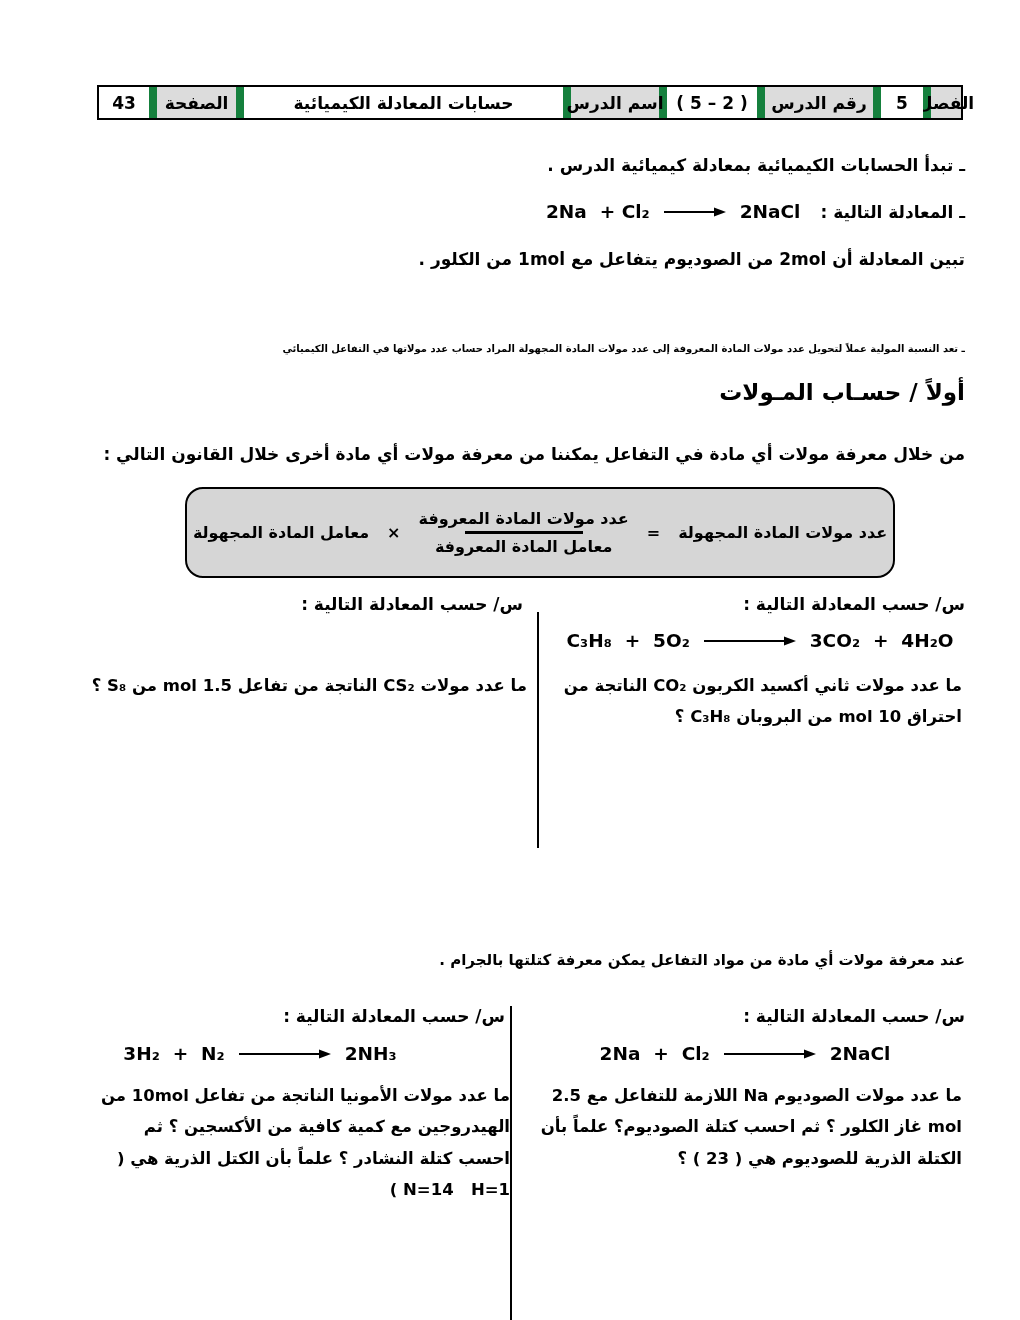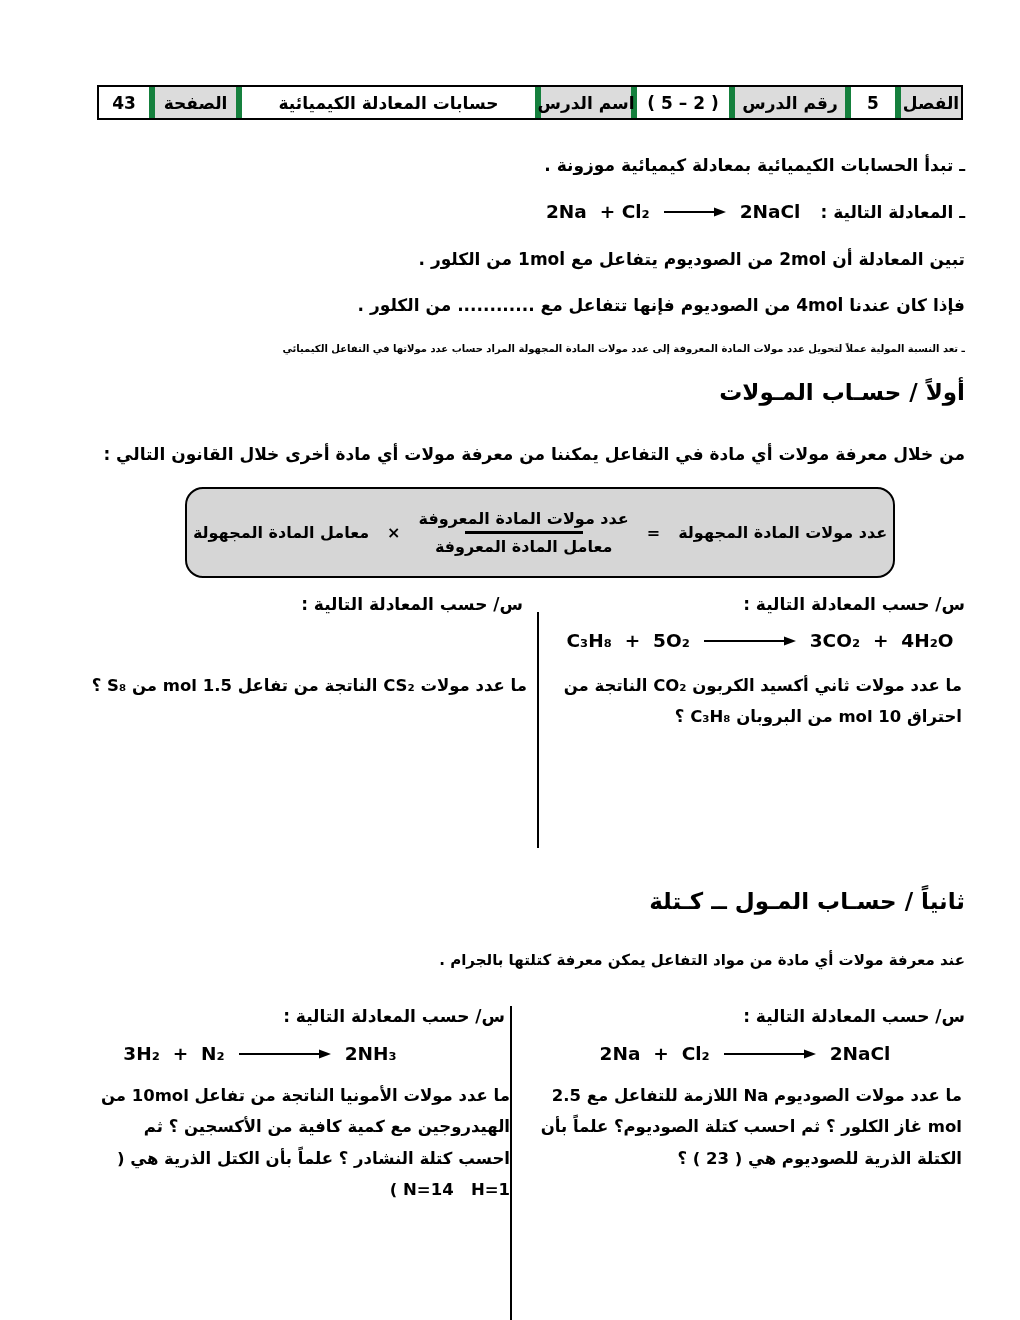--- a/index.html
+++ b/index.html
@@ -6,27 +6,27 @@
   .page {
     position:relative; width:1020px; height:1320px; background:#ffffff;
     font-family:"DejaVu Sans", sans-serif; color:#000; direction:rtl; overflow:hidden;
   }
   
   .hdr {
     position:absolute; top:85px; right:57px; width:866px; height:35px;
     display:flex; direction:rtl; border:2px solid #000; box-sizing:border-box; background:#fff;
   }
   .hcell {
-    box-sizing:border-box; border-left:6px solid #15803d;
+    box-sizing:border-box; border-left:8px solid #15803d;
     display:flex; align-items:center; justify-content:center;
     font-weight:bold; font-size:17px; white-space:nowrap; background:#fff;
   }
   .hcell:last-child {border-left:none;}
   .hcell.shaded {background:#dcdcdc;}
-  .w-ch{width:66px}.w-chv{width:50px}.w-ln{width:116px}.w-lnv{width:98px}
+  .w-ch{width:38px}.w-chv{width:50px}.w-ln{width:116px}.w-lnv{width:98px}
   .w-nm{width:96px}.w-nmv{flex:1}.w-pg{width:87px}.w-pgv{width:50px}
   
   .line {position:absolute; right:55px; font-weight:bold; font-size:17px; white-space:nowrap;}
   .line.small {font-size:10px; letter-spacing:-0.2px;}
   .eqline {display:flex; direction:rtl; align-items:center; gap:20px;}
   
   .equation {
     display:flex; direction:ltr; align-items:center; justify-content:center;
     gap:14px; font-weight:bold; font-size:18.5px; white-space:nowrap;
   }
@@ -61,38 +61,37 @@
     <div class="hcell shaded w-ch">الفصل</div>
     <div class="hcell w-chv">5</div>
     <div class="hcell shaded w-ln">رقم الدرس</div>
     <div class="hcell w-lnv" dir="ltr">( 5 – 2 )</div>
     <div class="hcell shaded w-nm">اسم الدرس</div>
     <div class="hcell w-nmv">حسابات المعادلة الكيميائية</div>
     <div class="hcell shaded w-pg">الصفحة</div>
     <div class="hcell w-pgv">43</div>
   </div>
 
-  <div class="line" style="top:155px">ـ تبدأ الحسابات الكيميائية بمعادلة كيميائية موزونة .</div>
+  <div class="line" style="top:155px">ـ تبدأ الحسابات الكيميائية بمعادلة كيميائية الدرس .</div>
 
   <div class="line eqline" style="top:201px">
     <span>ـ المعادلة التالية :</span>
     <span class="equation">
       <span>2Na&nbsp;&nbsp;+ Cl₂</span>
       <span class="arrow">
         <svg width="62" height="12" viewBox="0 0 62 12">
             <line x1="0" y1="6" x2="50" y2="6" stroke="#000" stroke-width="2"></line>
             <polygon points="50,1.5 62,6 50,10.5" fill="#000"></polygon>
           </svg>
       </span>
       <span>2NaCl</span>
     </span>
   </div>
 
   <div class="line" style="top:249px">تبين المعادلة أن 2mol من الصوديوم يتفاعل مع 1mol من الكلور .</div>
-  <div class="line" style="top:295px">فإذا كان عندنا  4mol من الصوديوم فإنها تتفاعل مع ............ من الكلور .</div>
   <div class="line small" style="top:343px">ـ تعد النسبة المولية عملاً لتحويل عدد مولات المادة المعروفة إلى عدد مولات المادة المجهولة المراد حساب عدد مولاتها في التفاعل  الكيميائي</div>
 
   <div class="sec-heading" style="top:379px">أولاً / حسـاب المـولات</div>
   <div class="sec-intro" style="top:444px">من خلال معرفة مولات أي مادة في التفاعل يمكننا من معرفة مولات أي مادة أخرى خلال القانون التالي :</div>
 
   <div class="fbox">
     <span>عدد مولات المادة المجهولة</span>
     <span>=</span>
     <span class="frac">
       <span>عدد مولات المادة المعروفة</span>
@@ -114,21 +113,20 @@
           <polygon points="80,1.5 92,6 80,10.5" fill="#000"></polygon>
         </svg>
     </span>
     <span>3CO₂&nbsp;&nbsp;+&nbsp;&nbsp;4H₂O</span>
   </div>
   <div class="qtext" style="top:670px; right:58px; width:400px">ما عدد مولات ثاني أكسيد الكربون CO₂ الناتجة من احتراق 10 mol من البروبان C₃H₈ ؟</div>
 
   <div class="prompt" style="top:594px; left:95px; width:428px; text-align:right">س/ حسب المعادلة التالية :</div>
   <div class="qtext nowrap" style="top:670px; left:102px; width:425px">ما عدد مولات CS₂ الناتجة من تفاعل 1.5 mol من S₈ ؟</div>
 
-  <div class="sec-heading" style="top:888px">ثانياً / حسـاب المـول ــ كـتلة</div>
   <div class="sec-intro big" style="top:951px">عند معرفة مولات أي مادة من مواد التفاعل يمكن معرفة كتلتها بالجرام .</div>
 
   <div class="vline" style="left:510px; top:1006px; height:314px"></div>
 
   <div class="prompt" style="top:1006px; right:55px">س/ حسب المعادلة التالية :</div>
   <div class="equation abs" style="top:1043px; right:105px; width:340px">
     <span>2Na&nbsp;&nbsp;+&nbsp;&nbsp;Cl₂</span>
     <span class="arrow">
       <svg width="92" height="12" viewBox="0 0 92 12">
           <line x1="0" y1="6" x2="80" y2="6" stroke="#000" stroke-width="2"></line>

